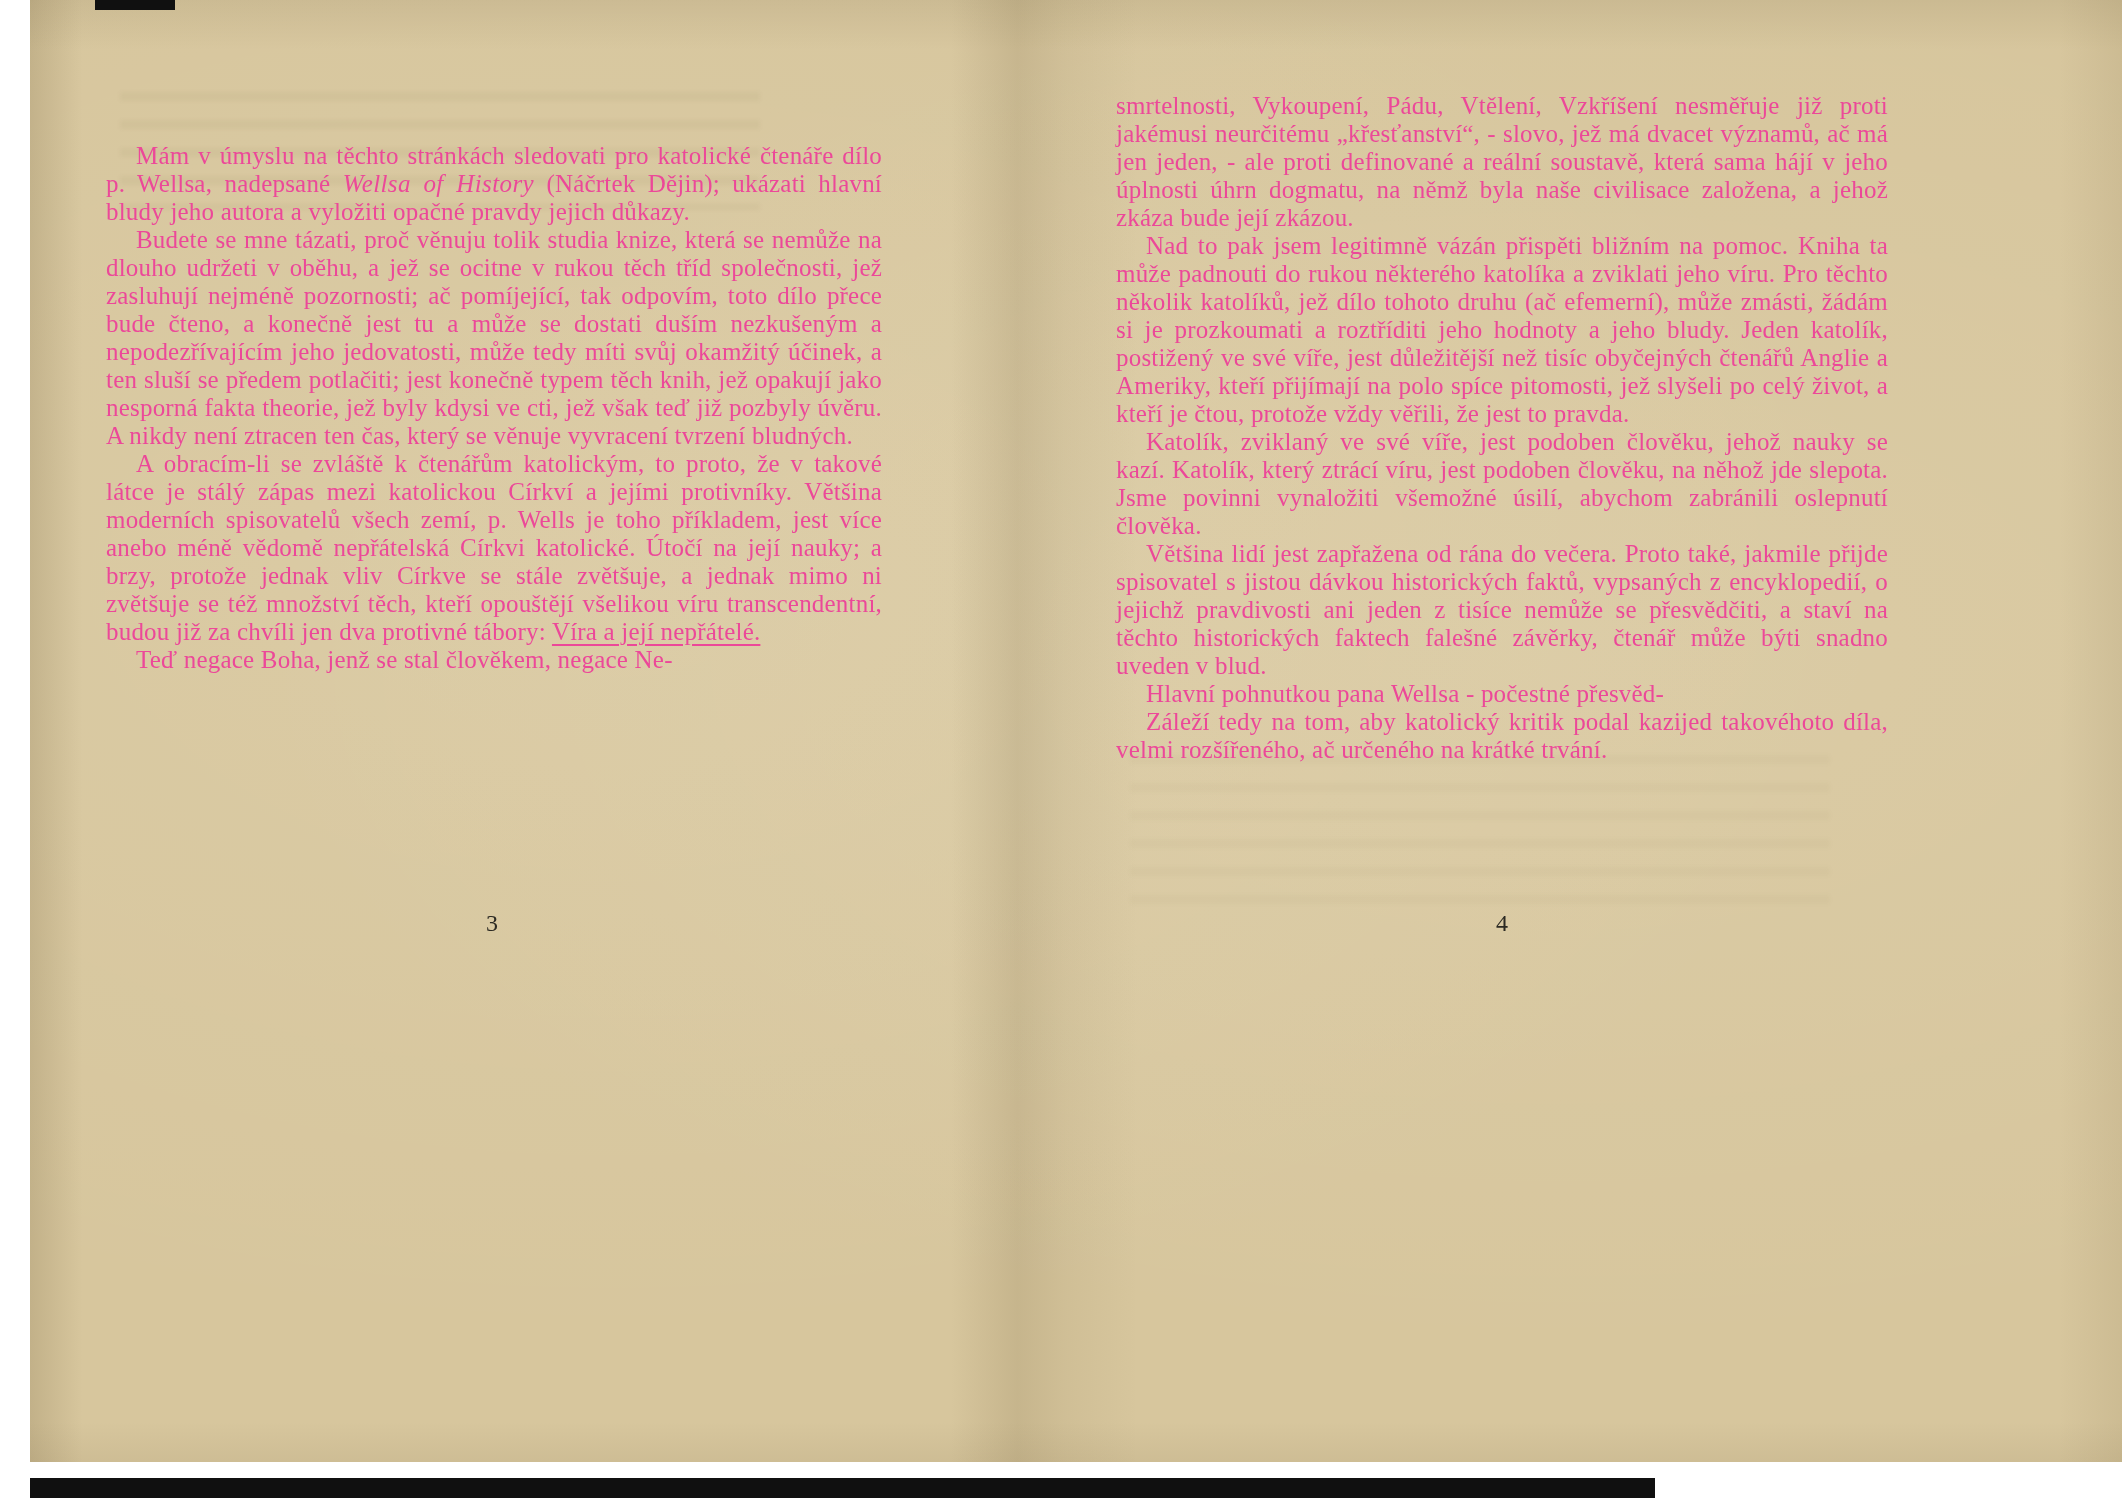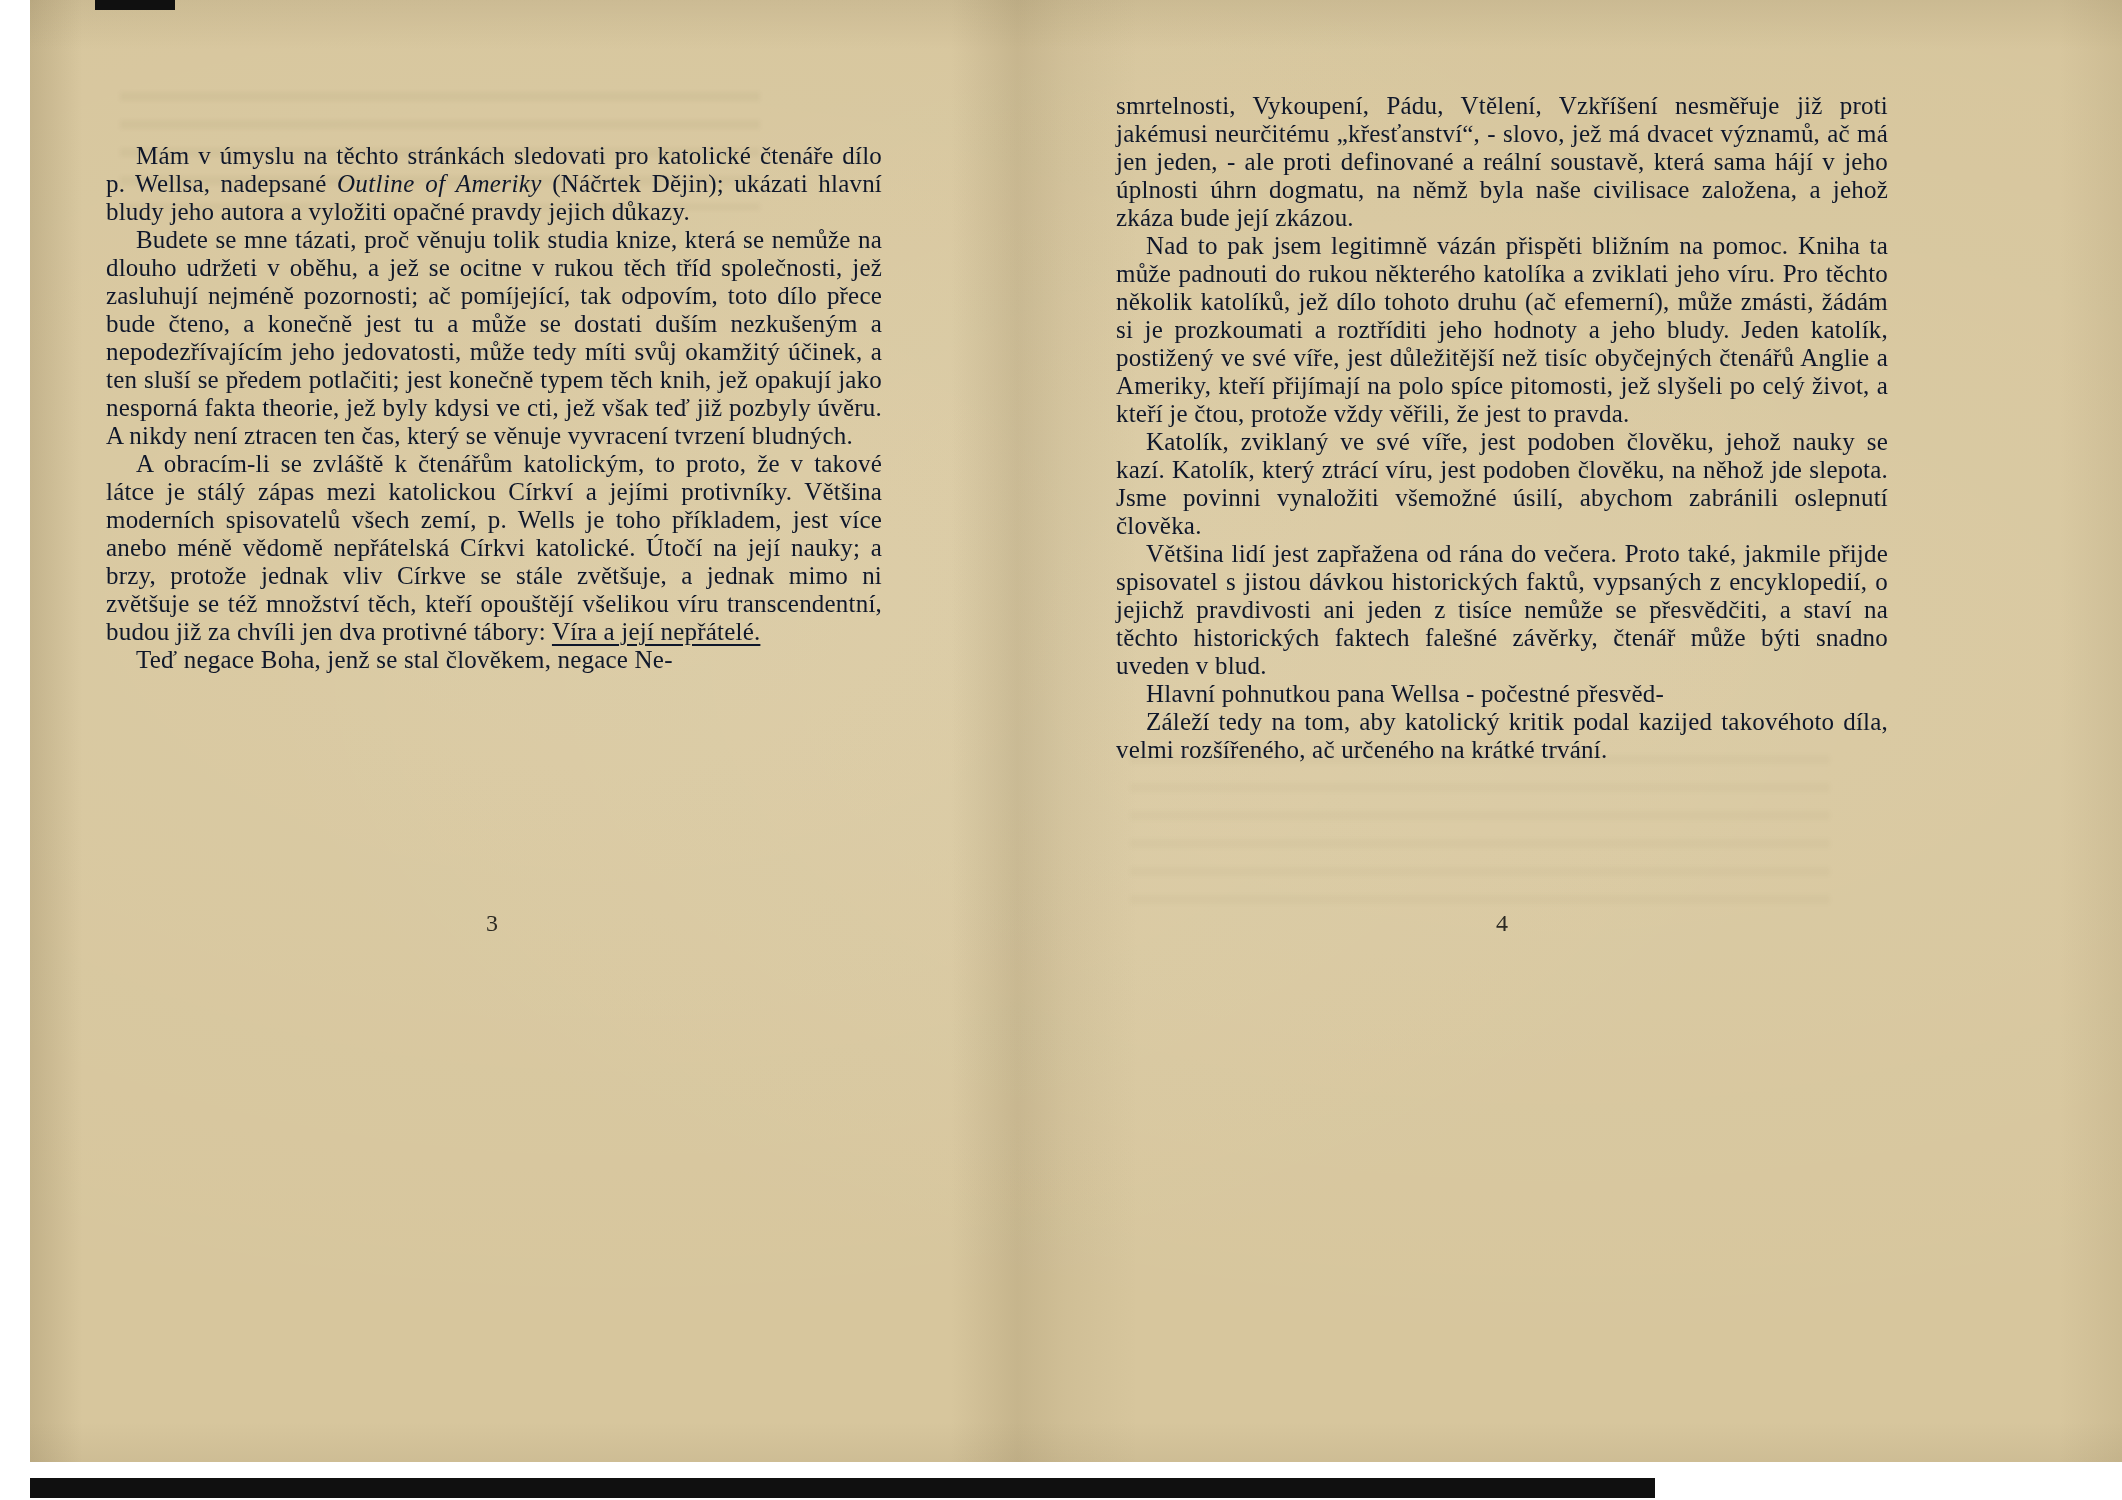--- a/index.html
+++ b/index.html
@@ -37,21 +37,21 @@
       rgba(104,88,52,0.10) 0 9px, rgba(104,88,52,0.0) 9px 28px);
     filter: blur(2px);
     opacity: 0.55;
     pointer-events: none;
   }
   #bleed-left-top { left: 120px; top: 92px; width: 640px; height: 118px; }
   #bleed-right-low { left: 1130px; top: 755px; width: 700px; height: 160px; opacity: 0.35; }
 
   .page {
     position: absolute;
-    color: #0f172a;
+    color: #ec4899;
     font-size: 25px;
     line-height: 28px;
     letter-spacing: 0.2px;
     text-align: justify;
     hyphens: auto;
   }
   .page-left  { left: 106px;  top: 142px; width: 776px; }
   .page-right { left: 1116px; top: 92px;  width: 772px; }
 
   .chapter-title {
@@ -87,21 +87,21 @@
   <div class="paper"></div>
 
   <div class="bleed" id="bleed-left-top"></div>
   <div class="bleed" id="bleed-right-low"></div>
 
   <div class="scan-artifact" id="artifact-top"></div>
   <div class="scan-artifact" id="artifact-bottom"></div>
 
   <div class="page page-left">
 
-    <p class="para indent"><span>Mám v úmyslu na těchto stránkách sledovati pro katolické čtenáře dílo p. Wellsa, nadepsané </span><em class="book-title">Outline of Ameriky</em><span> (Náčrtek Dějin); ukázati hlavní bludy jeho autora a vyložiti opačné pravdy jejich důkazy.</span></p>
+    <p class="para indent"><span>Mám v úmyslu na těchto stránkách sledovati pro katolické čtenáře dílo p. Wellsa, nadepsané </span><em class="book-title">Wellsa of History</em><span> (Náčrtek Dějin); ukázati hlavní bludy jeho autora a vyložiti opačné pravdy jejich důkazy.</span></p>
 
     <p class="para indent">Budete se mne tázati, proč věnuju tolik studia knize, která se nemůže na dlouho udržeti v oběhu, a jež se ocitne v rukou těch tříd společnosti, jež zasluhují nejméně pozornosti; ač pomíjející, tak odpovím, toto dílo přece bude čteno, a konečně jest tu a může se dostati duším nezkušeným a nepodezřívajícím jeho jedovatosti, může tedy míti svůj okamžitý účinek, a ten sluší se předem potlačiti; jest konečně typem těch knih, jež opakují jako nesporná fakta theorie, jež byly kdysi ve cti, jež však teď již pozbyly úvěru. A nikdy není ztracen ten čas, který se věnuje vyvracení tvrzení bludných.</p>
 
     <p class="para indent"><span>A obracím-li se zvláště k čtenářům katolickým, to proto, že v takové látce je stálý zápas mezi katolickou Církví a jejími protivníky. Většina moderních spisovatelů všech zemí, p. Wells je toho příkladem, jest více anebo méně vědomě nepřátelská Církvi katolické. Útočí na její nauky; a brzy, protože jednak vliv Církve se stále zvětšuje, a jednak mimo ni zvětšuje se též množství těch, kteří opouštějí všelikou víru transcendentní, budou již za chvíli jen dva protivné tábory: </span><span class="underlined">Víra a její nepřátelé.</span></p>
 
     <p class="para indent">Teď negace Boha, jenž se stal člověkem, negace Ne-</p>
   </div>
 
   <div class="page page-right">
     <p class="para">smrtelnosti, Vykoupení, Pádu, Vtělení, Vzkříšení nesměřuje již proti jakémusi neurčitému „křesťanství“, - slovo, jež má dvacet významů, ač má jen jeden, - ale proti definované a reální soustavě, která sama hájí v jeho úplnosti úhrn dogmatu, na němž byla naše civilisace založena, a jehož zkáza bude její zkázou.</p>

